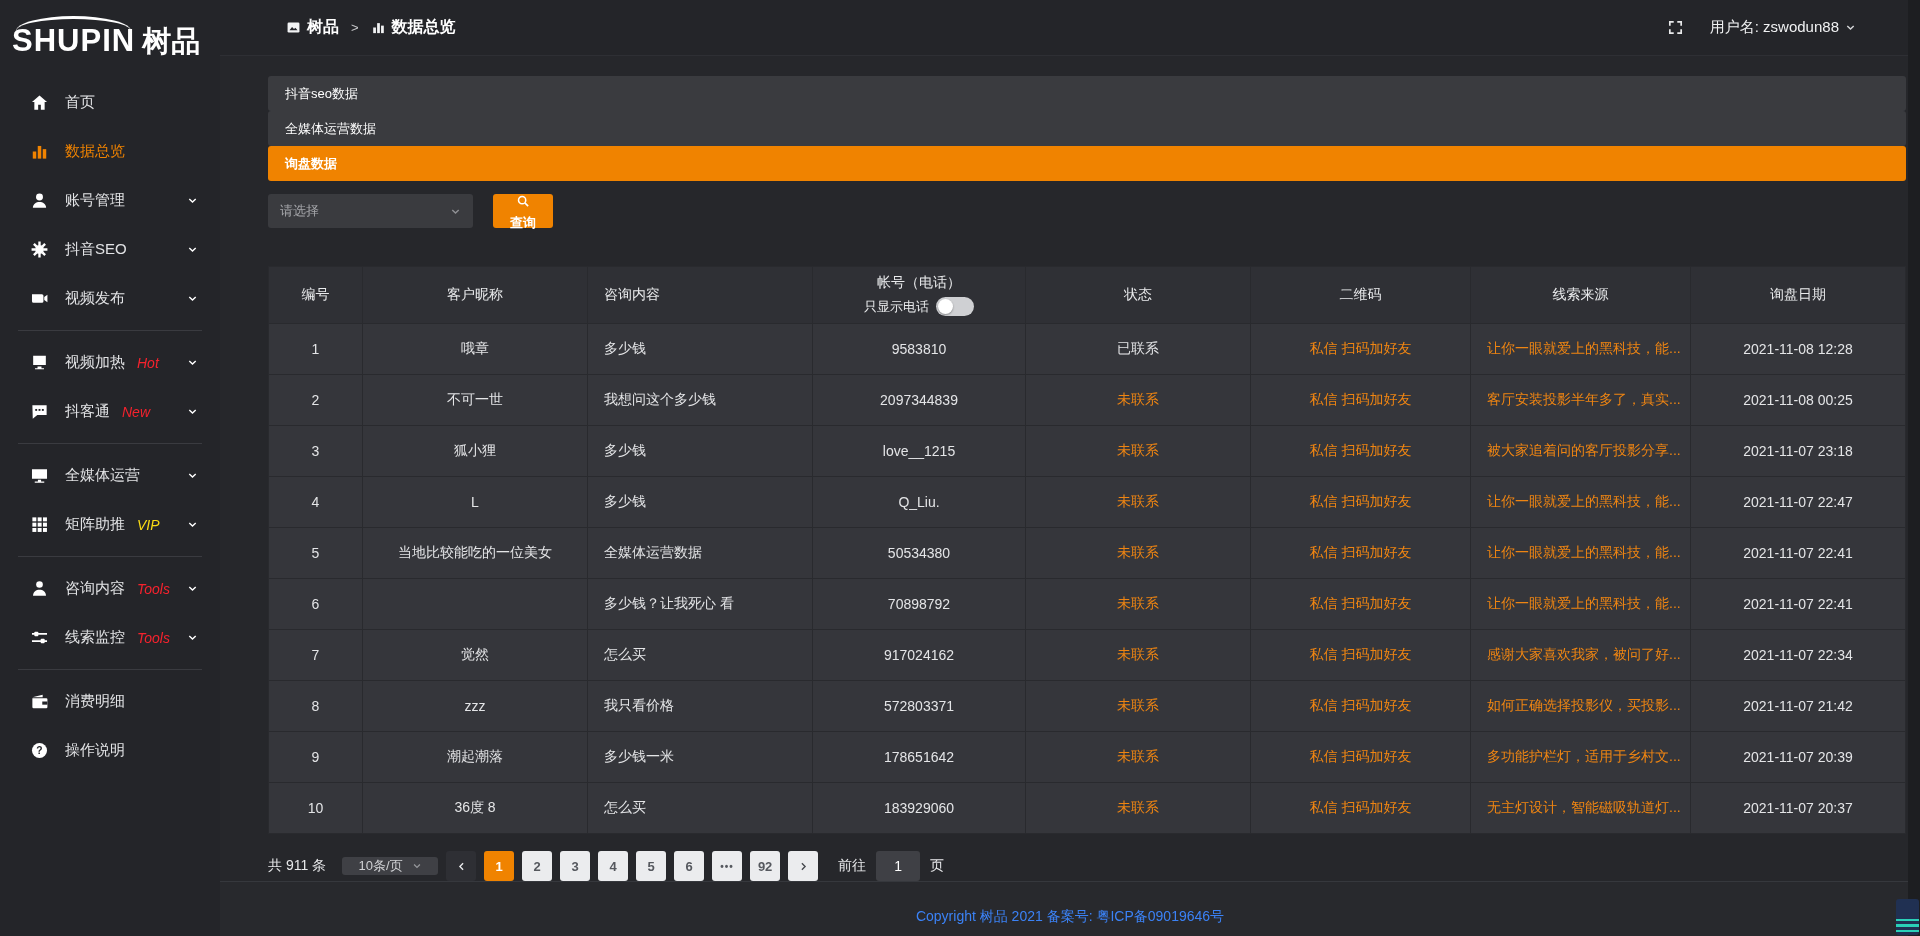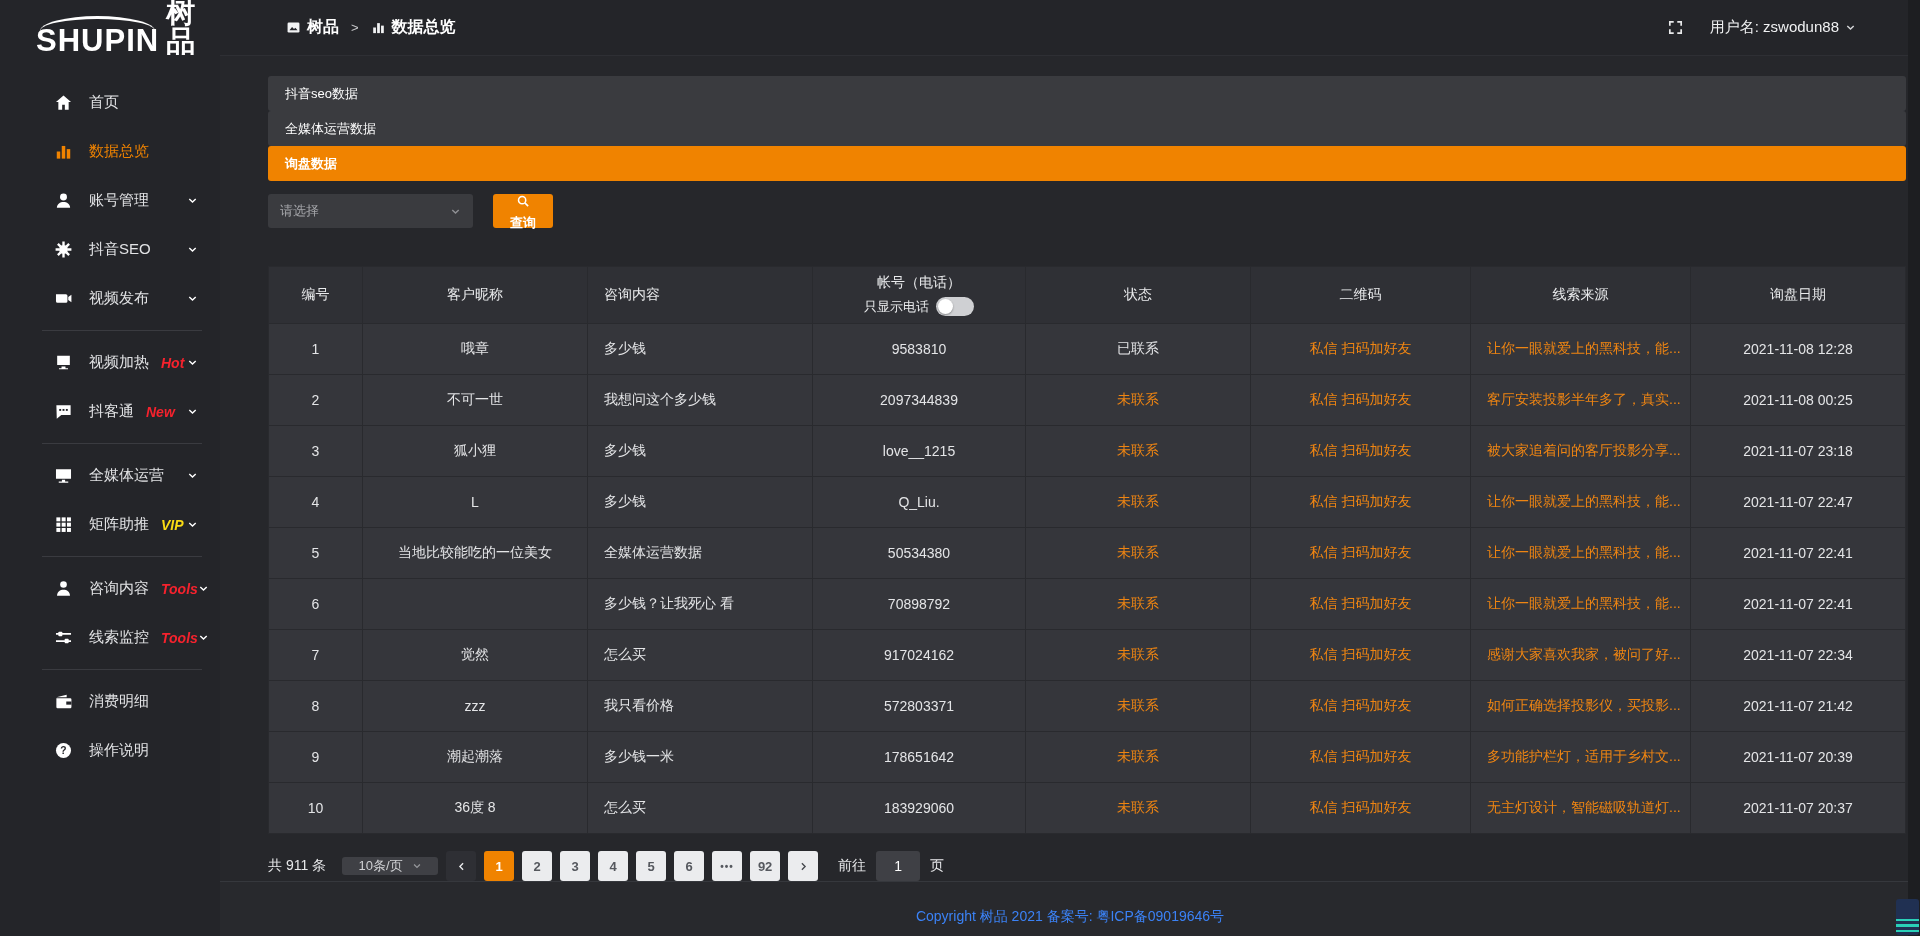--- a/index.html
+++ b/index.html
@@ -1,33 +1,33 @@
 <!DOCTYPE html>
 <html><head>
 <meta charset="utf-8">
 <style>
   * { margin:0; padding:0; box-sizing:border-box; }
   html,body { width:1920px; height:936px; overflow:hidden; background:#26272b;
     font-family:"Liberation Sans","DejaVu Sans",sans-serif; }
   .app { display:flex; width:100%; height:100%; }
 
   
-  .sidebar { width:220px; flex-shrink:0; background:#242529; padding-top:4px;padding-left:24px; }
+  .sidebar { width:220px; flex-shrink:0; background:#242529; padding-top:4px; }
   .logo { height:60px; display:flex; align-items:flex-end; padding:0 0 8px 12px; color:#fff; cursor:pointer; }
   .logo-latin { position:relative; font-size:31px; font-weight:800; letter-spacing:1px; line-height:1; }
   .logo-latin::before { content:""; position:absolute; left:4px; right:4px; top:-9px; height:12px;
     border-top:3px solid #fff; border-radius:50% 50% 0 0 / 100% 100% 0 0; }
   .logo-cn { font-size:29px; font-weight:700; margin-left:7px; line-height:1; }
   .nav { margin-top:14px; }
   .nav-item { display:flex; align-items:center; height:49px; padding:0 22px 0 30px;
     color:#e2e3e5; font-size:15px; cursor:pointer; }
   .nav-item .icon { width:19px; height:19px; color:#fff; flex-shrink:0; }
   .nav-item.active, .nav-item.active .icon { color:#f08300; }
   .nav-label { margin-left:16px; white-space:nowrap; }
-  .nav-badge { margin-left:12px; font-style:italic; font-weight:bold; font-size:14px; }
+  .nav-badge { margin-left:12px; font-style:italic; font-weight:normal; font-size:14px; }
   .nav-chevron { margin-left:auto; width:11px !important; height:11px !important; color:#9b9ca1; }
   .nav-divider { height:1px; background:#3a3b40; margin:7px 18px; }
 
   
   .main { flex:1; display:flex; flex-direction:column; background:#26272b; position:relative; }
   .topbar { height:56px; flex-shrink:0; display:flex; align-items:center;
     background:#242529; border-bottom:1px solid #2e2f34; padding:0 64px 0 66px; }
   .breadcrumb { display:flex; align-items:center; color:#fff; font-size:16px; font-weight:600; }
   .breadcrumb .icon { width:15px; height:15px; margin-right:6px; color:#f2f3f4; }
   .crumb-sep { margin:0 12px; color:#c9cacc; font-size:13px; font-weight:400; }

